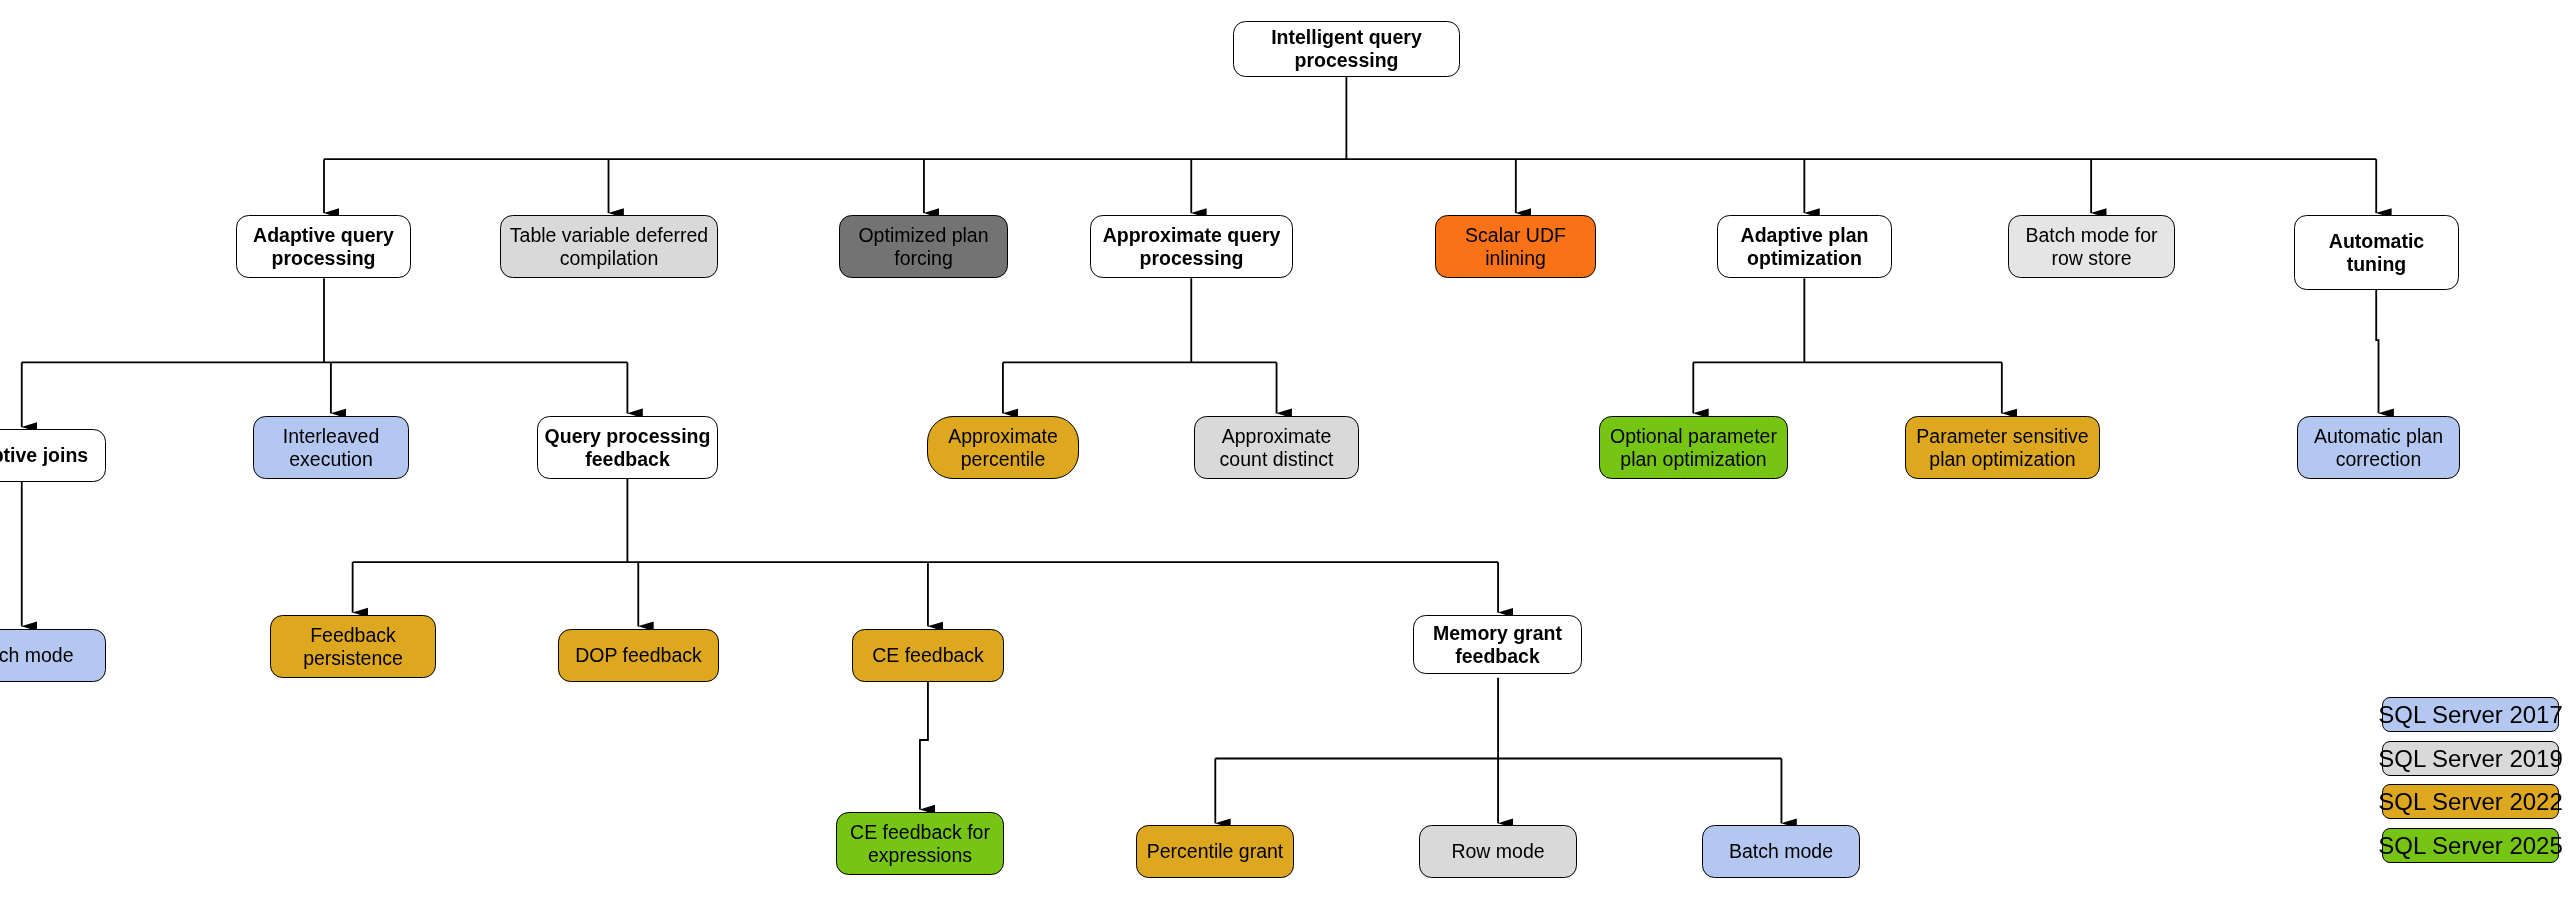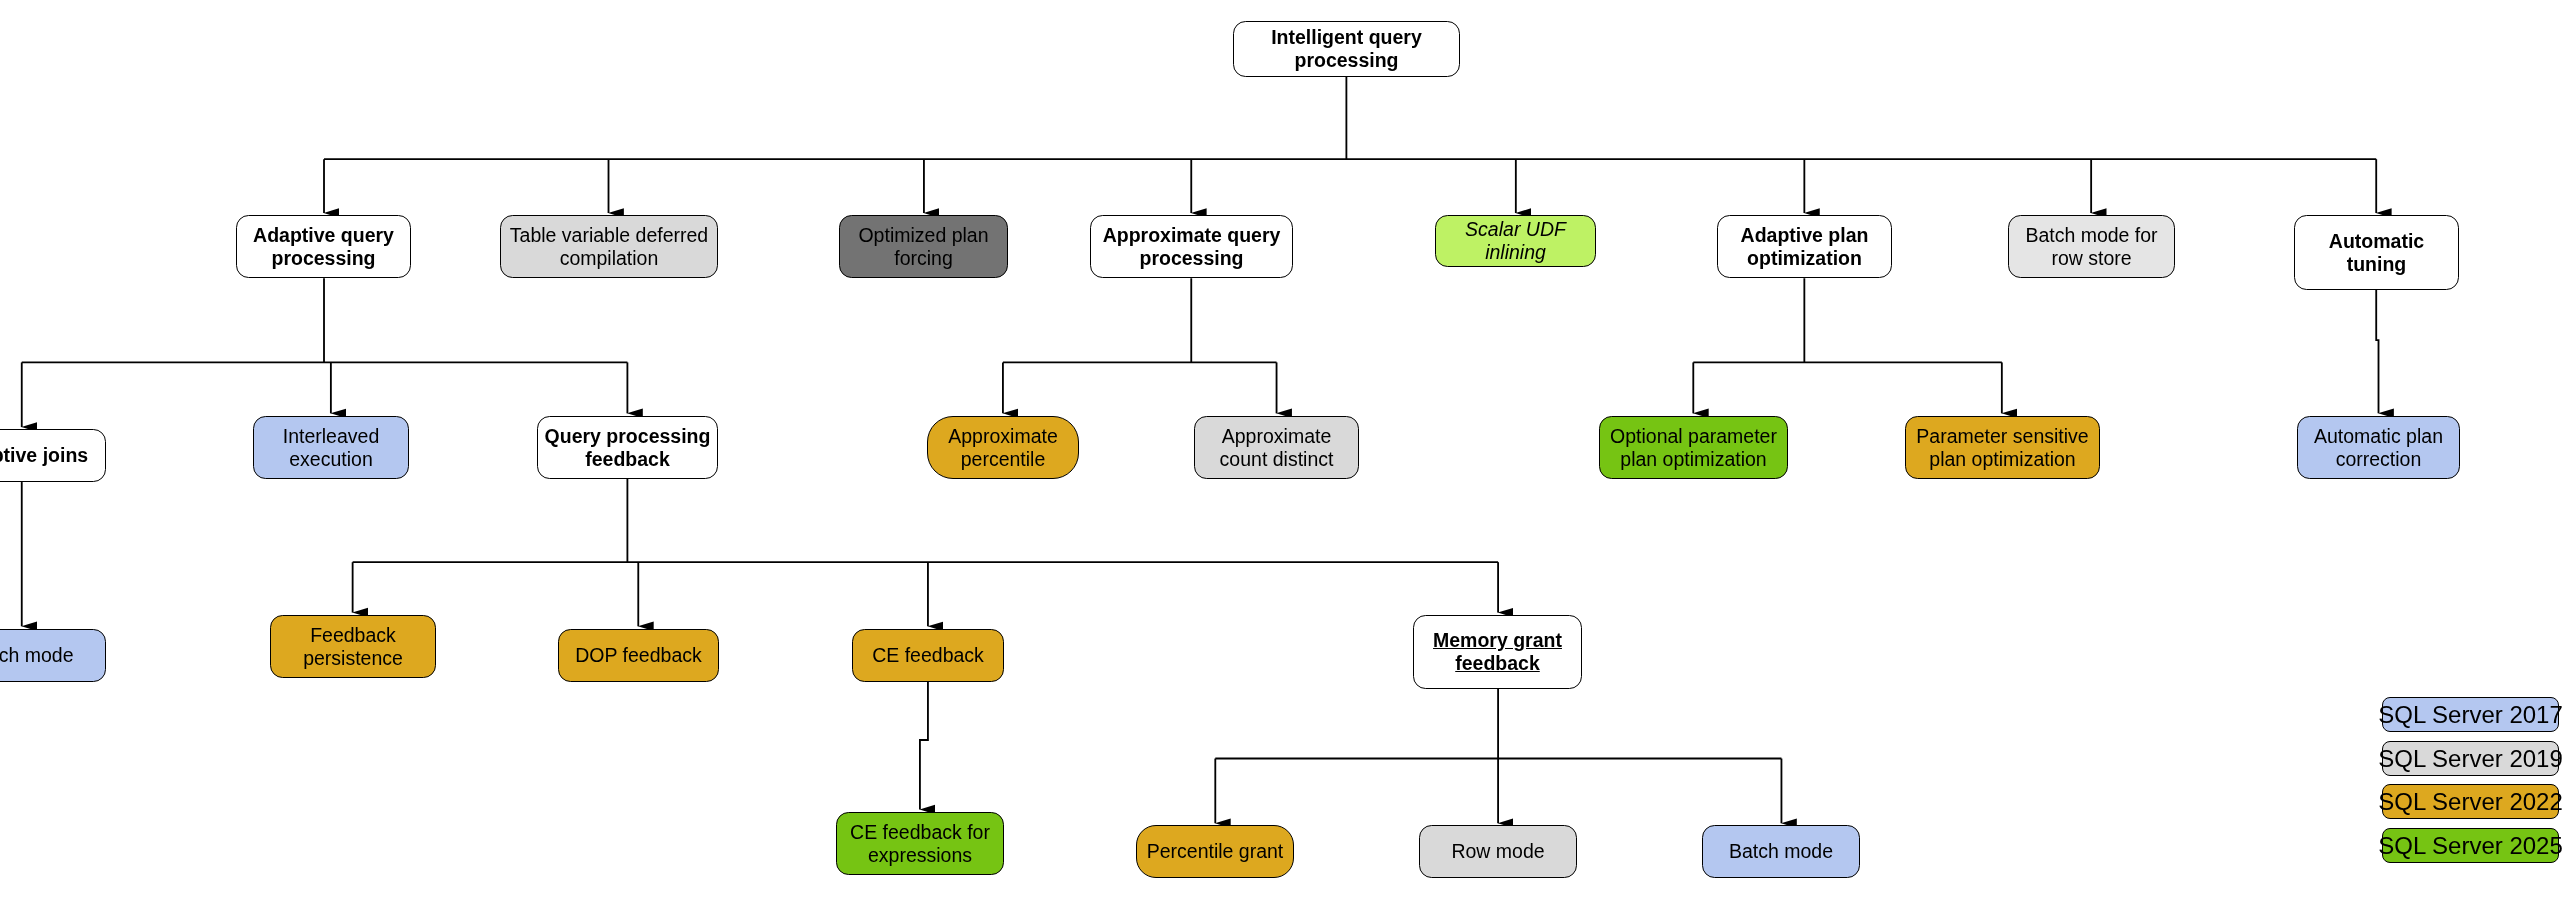--- a/index.html
+++ b/index.html
@@ -108,39 +108,39 @@
         <path d="M 2617 1325 L 2617 1438" fill="none" stroke="#000000" stroke-width="3.2" marker-end="url(#arrowhead)"></path>
         <path d="M 3112 1325 L 3112 1438" fill="none" stroke="#000000" stroke-width="3.2" marker-end="url(#arrowhead)"></path>
       </g>
   </svg>
   <div id="node-layer">
       <div class="node" style="left: 1233px; top: 20.6px; width: 227px; height: 56px; background: rgb(255, 255, 255);">Intelligent query processing</div>
       <div class="node" style="left: 236px; top: 215px; width: 175px; height: 63px; background: rgb(255, 255, 255);">Adaptive query processing</div>
       <div class="node sub" style="left: 500px; top: 215px; width: 218px; height: 63px; background: rgb(217, 217, 217);">Table variable deferred compilation</div>
       <div class="node sub" style="left: 839px; top: 215px; width: 169px; height: 63px; background: #737373;">Optimized plan forcing</div>
       <div class="node" style="left: 1090px; top: 215px; width: 203px; height: 63px; background: rgb(255, 255, 255);">Approximate query processing</div>
-      <div class="node sub" style="left: 1435px; top: 215px; width: 161px; height: 52px; background: #bef264; font-style: italic;">Scalar UDF inlining</div>
+      <div class="node sub" style="left: 1435px; top: 215px; width: 161px; height: 63px; background: #f97316;">Scalar UDF inlining</div>
       <div class="node" style="left: 1717px; top: 215px; width: 175px; height: 63px; background: rgb(255, 255, 255);">Adaptive plan optimization</div>
       <div class="node sub" style="left: 2008px; top: 215px; width: 167px; height: 63px; background: #e5e5e5;">Batch mode for row store</div>
       <div class="node" style="left: 2294px; top: 215px; width: 165px; height: 75px; background: rgb(255, 255, 255);">Automatic tuning</div>
       <div class="node" style="left: -63px; top: 429px; width: 169px; height: 53px; background: rgb(255, 255, 255);">Adaptive joins</div>
       <div class="node sub" style="left: 253px; top: 416px; width: 156px; height: 63px; background: rgb(180, 199, 240);">Interleaved execution</div>
       <div class="node" style="left: 537px; top: 416px; width: 181px; height: 63px; background: rgb(255, 255, 255);">Query processing feedback</div>
       <div class="node sub" style="left: 927px; top: 416px; width: 152px; height: 63px; background: rgb(221, 168, 31); border-radius: 26px;">Approximate percentile</div>
       <div class="node sub" style="left: 1194px; top: 416px; width: 165px; height: 63px; background: rgb(217, 217, 217);">Approximate count distinct</div>
       <div class="node sub" style="left: 1599px; top: 416px; width: 189px; height: 63px; background: rgb(118, 196, 19);">Optional parameter plan optimization</div>
       <div class="node sub" style="left: 1905px; top: 416px; width: 195px; height: 63px; background: rgb(221, 168, 31);">Parameter sensitive plan optimization</div>
       <div class="node sub" style="left: 2297px; top: 416px; width: 163px; height: 63px; background: rgb(180, 199, 240);">Automatic plan correction</div>
       <div class="node sub" style="left: -63px; top: 629px; width: 169px; height: 53px; background: rgb(180, 199, 240);">Batch mode</div>
       <div class="node sub" style="left: 270px; top: 615px; width: 166px; height: 63px; background: rgb(221, 168, 31);">Feedback persistence</div>
       <div class="node sub" style="left: 558px; top: 629px; width: 161px; height: 53px; background: rgb(221, 168, 31);">DOP feedback</div>
       <div class="node sub" style="left: 852px; top: 629px; width: 152px; height: 53px; background: rgb(221, 168, 31);">CE feedback</div>
-      <div class="node" style="left: 1413px; top: 615px; width: 169px; height: 74px; background: rgb(255, 255, 255); text-decoration: underline;">Memory grant feedback</div>
+      <div class="node" style="left: 1413px; top: 615px; width: 169px; height: 59px; background: rgb(255, 255, 255);">Memory grant feedback</div>
       <div class="node sub" style="left: 836px; top: 812px; width: 168px; height: 63px; background: rgb(118, 196, 19);">CE feedback for expressions</div>
-      <div class="node sub" style="left: 1136px; top: 825px; width: 158px; height: 53px; background: rgb(221, 168, 31); border-radius: 20px;">Percentile grant</div>
+      <div class="node sub" style="left: 1136px; top: 825px; width: 158px; height: 53px; background: rgb(221, 168, 31);">Percentile grant</div>
       <div class="node sub" style="left: 1419px; top: 825px; width: 158px; height: 53px; background: rgb(217, 217, 217);">Row mode</div>
       <div class="node sub" style="left: 1702px; top: 825px; width: 158px; height: 53px; background: rgb(180, 199, 240);">Batch mode</div>
     </div>
   <div id="legend-layer">
       <div class="legend-item" style="left: 2382px; top: 697px; width: 177px; height: 35px; background: rgb(180, 199, 240);">SQL Server 2017</div>
       <div class="legend-item" style="left: 2382px; top: 741px; width: 177px; height: 35px; background: rgb(217, 217, 217);">SQL Server 2019</div>
       <div class="legend-item" style="left: 2382px; top: 784px; width: 177px; height: 35px; background: rgb(221, 168, 31);">SQL Server 2022</div>
       <div class="legend-item" style="left: 2382px; top: 828px; width: 177px; height: 35px; background: rgb(118, 196, 19);">SQL Server 2025</div>
     </div>
 </div>

